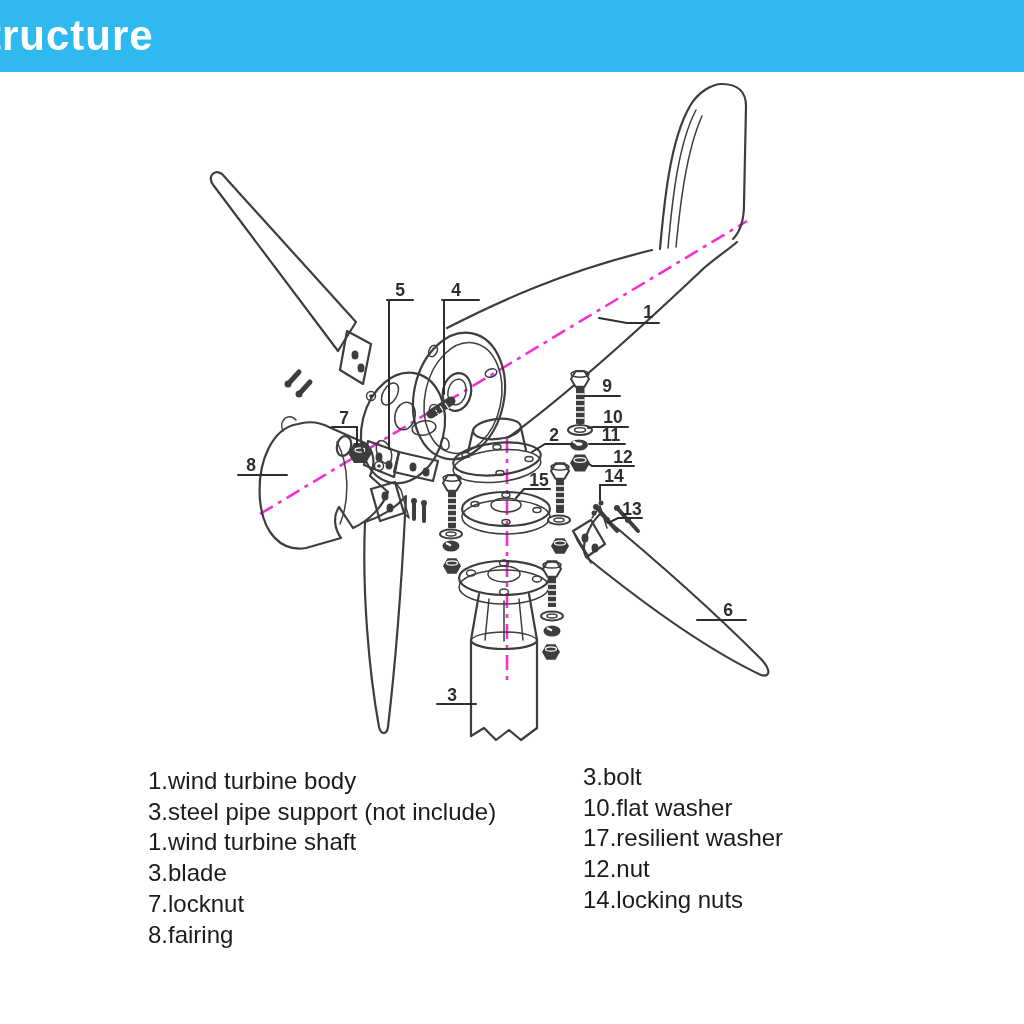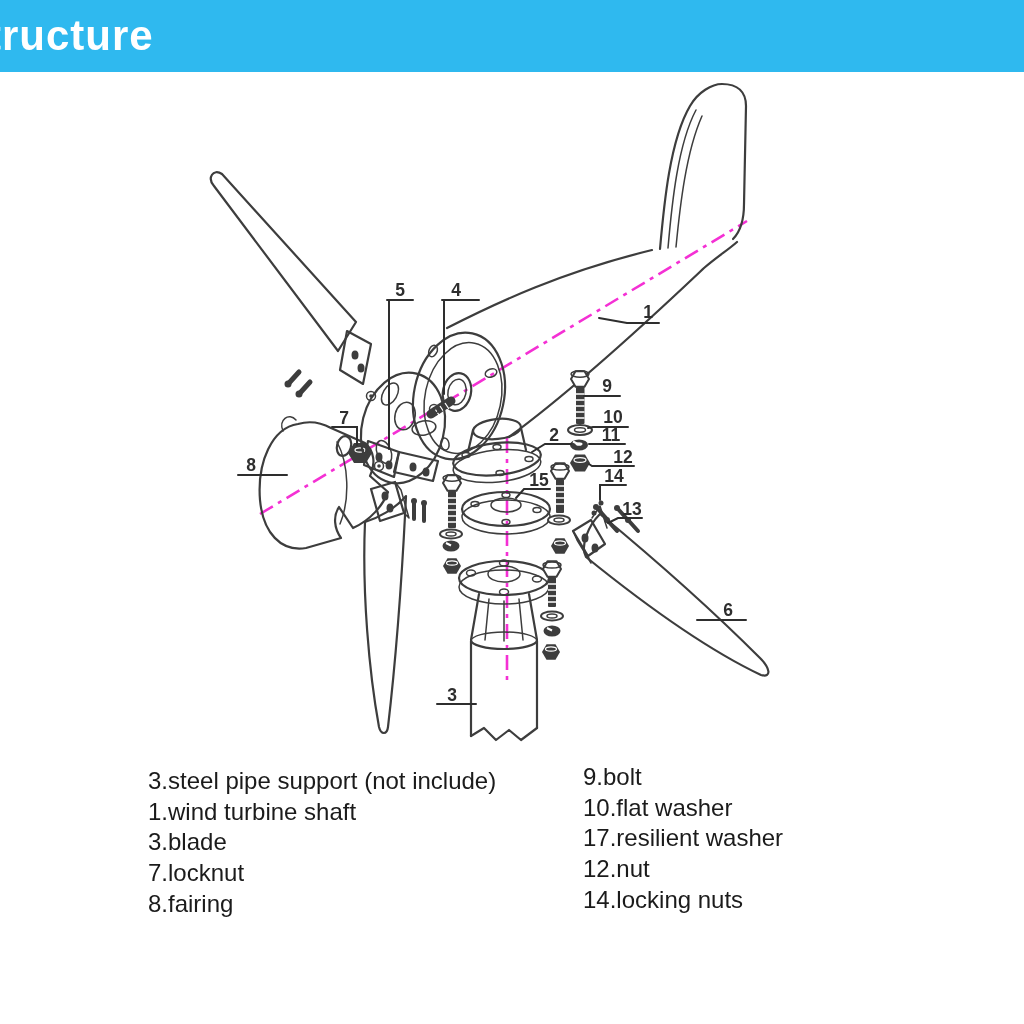--- a/index.html
+++ b/index.html
@@ -268,27 +268,28 @@
       <path class="ldr" d="M 608 523 L 618 518 L 642 518"></path>
       <text class="num" x="632" y="515" text-anchor="middle">13</text>
       <path class="ldr" d="M 626 485 L 600 485 L 600 500"></path>
       <text class="num" x="614" y="482" text-anchor="middle">14</text>
       <path class="ldr" d="M 550 489 L 524 489 L 516 498"></path>
       <text class="num" x="539" y="486" text-anchor="middle">15</text>
     </g>
   </svg>
 
   <div class="parts-col parts-left">
+    <div>1.wind turbine body</div>
     <div>3.steel pipe support (not include)</div>
     <div>1.wind turbine shaft</div>
     <div>3.blade</div>
     <div>7.locknut</div>
     <div>8.fairing</div>
   </div>
   <div class="parts-col parts-right">
-    <div>9.bolt</div>
+    <div>3.bolt</div>
     <div>10.flat washer</div>
     <div>17.resilient washer</div>
     <div>12.nut</div>
     <div>14.locking nuts</div>
   </div>
 
 </div>
 
 </body></html>

